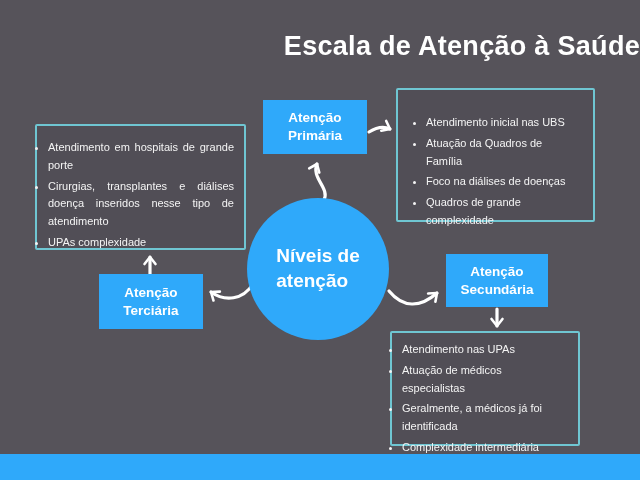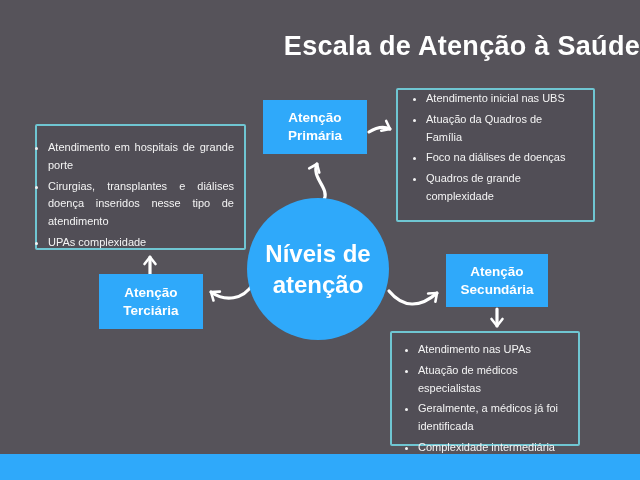--- a/index.html
+++ b/index.html
@@ -21,22 +21,22 @@
     position:absolute;top:31px;left:0;width:640px;
     text-align:right;color:var(--white);
     font-size:27px;font-weight:bold;letter-spacing:.3px;
     margin:0;
   }
   .arrows{position:absolute;left:0;top:0;pointer-events:none;}
   .center-node{
     position:absolute;left:247px;top:198px;width:142px;height:142px;
     border-radius:50%;background:var(--blue);
     display:flex;align-items:center;justify-content:center;
-    color:var(--white);font-weight:bold;font-size:24px;line-height:1.3;
-    text-align:center;white-space:pre-line;
+    color:var(--white);font-weight:bold;font-size:19px;line-height:1.3;
+    text-align:left;white-space:pre-line;
   }
   .level-node{
     position:absolute;background:var(--blue);
     display:flex;align-items:center;justify-content:center;
     color:var(--white);font-weight:bold;font-size:13.5px;line-height:1.3;
     text-align:center;white-space:pre-line;
   }
   .node-primary{left:263px;top:100px;width:104px;height:54px;}
   .node-secondary{left:446px;top:254px;width:102px;height:53px;}
   .node-tertiary{left:99px;top:274px;width:104px;height:55px;}
@@ -49,23 +49,23 @@
     color:#F4F4F4;
   }
   .detail-box ul{
     margin:0;list-style:disc outside;
     font-size:11px;line-height:1.62;
   }
   .detail-box li{margin-bottom:3px;}
   .box-tertiary{left:35px;top:124px;width:211px;height:126px;}
   .box-tertiary ul{padding:13px 10px 8px 11px;text-align:justify;}
   .box-primary{left:396px;top:88px;width:199px;height:134px;}
-  .box-primary ul{padding:0 16px 8px 28px;}
+  .box-primary ul{padding:0 16px 8px 28px;margin-top:24px;}
   .box-secondary{left:390px;top:331px;width:190px;height:115px;}
-  .box-secondary ul{padding:8px 12px 6px 26px;}
+  .box-secondary ul{padding:8px 12px 6px 10px;}
   .bottom-bar{
     position:absolute;left:0;top:454px;width:640px;height:26px;
     background:var(--blue);
   }
 </style>
 </head>
 <body>
 
 <div class="canvas">
 

